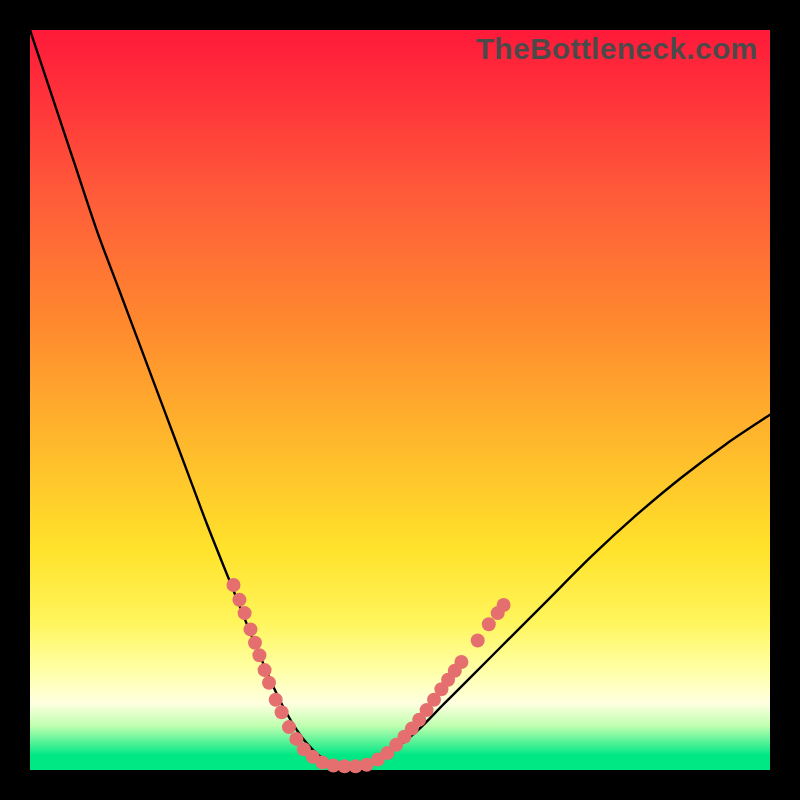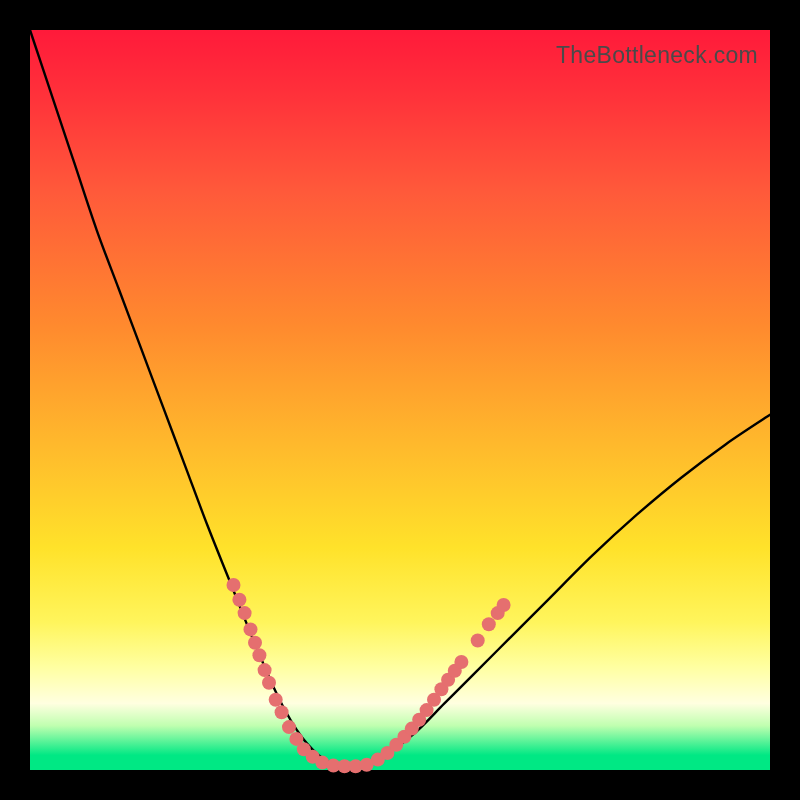--- a/index.html
+++ b/index.html
@@ -36,25 +36,25 @@
       #fff55c 80%,
       #ffffa0 86%,
       #ffffe0 91%,
       #c0ffb0 94%,
       #00e884 98%,
       #00e884 100%
     );
   }
   .watermark {
     position: absolute;
-    top: 12px;
+    top: 2px;
     right: 12px;
     color: #4a4a4a;
-    font-size: 23px;
-    font-weight: 400;
+    font-size: 30px;
+    font-weight: 700;
     letter-spacing: 0.3px;
     white-space: nowrap;
   }
   svg.curve {
     position: absolute;
     top: 0;
     left: 0;
     width: 740px;
     height: 740px;
     overflow: visible;

